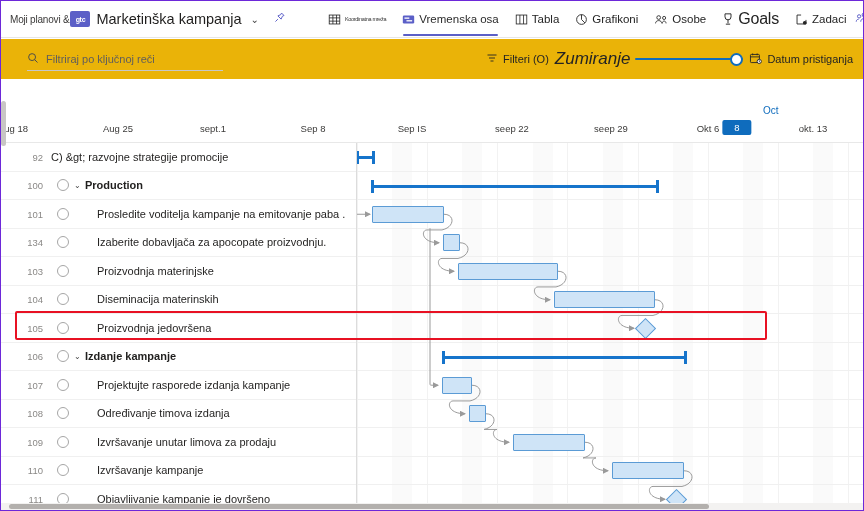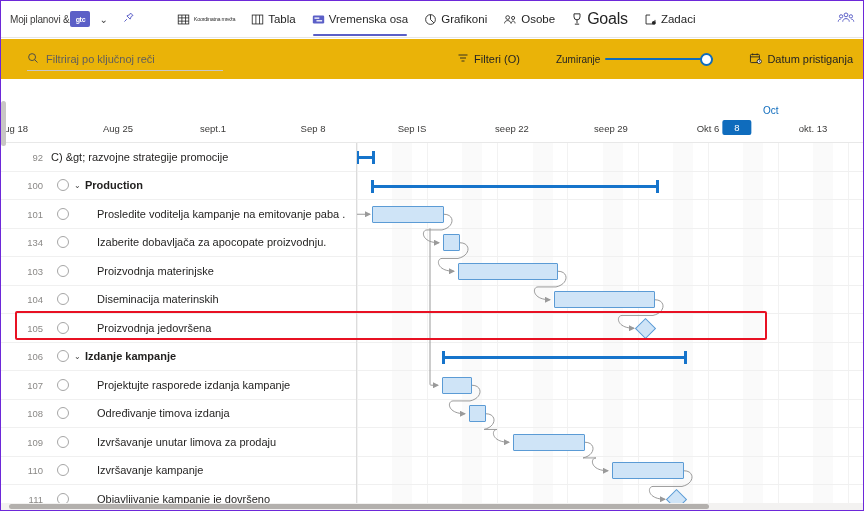--- a/index.html
+++ b/index.html
@@ -79,28 +79,28 @@
   }
   .searchbox .mag { color: #4a4a4a; font-size: 11px; }
   .searchbox input {
     border: none; outline: none; background: transparent;
     font-family: inherit; font-size: 11px; color: #605e5c; width: 100%;
     padding: 0;
   }
   .searchbox input::placeholder { color: #605e5c; }
   .fb-right {
     margin-left: auto; display: flex; align-items: center;
-    gap: 36px; padding-right: 12px;
+    gap: 6px; padding-right: 12px;
   }
   .fb-item {
     display: flex; align-items: center; gap: 5px;
     font-size: 11px; color: #242424; cursor: pointer; white-space: nowrap;
   }
   .zoomwrap { display: flex; align-items: center; gap: 5px; }
-  .zoom-label { font-size: 10px; color: #242424; }
+  .zoom-label { font-size: 17px; color: #242424; font-style: italic; }
   .slider {
     position: relative; width: 108px; height: 14px; display: flex; align-items: center;
     cursor: pointer;
   }
   .slider .track {
     position: absolute; left: 0; right: 0; height: 2px; background: #0f6cbd; border-radius: 1px;
   }
   .slider .knob {
     position: absolute; right: 0; width: 13px; height: 13px;
     border: 2px solid #0f6cbd; border-radius: 50%; background: #fff;
@@ -221,56 +221,57 @@
 </head>
 <body>
 
 <div id="app">
 
   <div class="topbar">
     <span class="bc-prefix">Moji planovi &amp;</span>
     <span class="plan-badge">
       <span>gtc</span>
     </span>
+    <span class="plan-title">Marketinška kampanja</span>
     <span class="chev">⌄</span>
     <span class="pin-ico">
       <svg width="13" height="13" viewBox="0 0 16 16" fill="none" stroke="#5b5fc7" stroke-width="1.2">
         <path d="M10.5 2.5l3 3-2 1-1.5 3.5-4-4L9.5 4.5z"></path>
           <path d="M6 10L3 13"></path>
       </svg>
     </span>
 
     <div class="tabs">
       <div class="tab">
         <span class="ico">
           <svg width="13" height="13" viewBox="0 0 16 16" fill="none" stroke="#242424" stroke-width="1">
             <rect x="1.5" y="2.5" width="13" height="11"></rect>
               <path d="M1.5 6h13M1.5 10h13M6 2.5v11M10.5 2.5v11"></path>
           </svg>
         </span>
         <span class="lbl-small">Koordinatna mreža</span>
       </div>
-      <div class="tab">
-        <span class="ico">
-          <svg width="13" height="13" viewBox="0 0 16 16" fill="none" stroke="#242424" stroke-width="1">
-            <rect x="1.5" y="2.5" width="13" height="11"></rect>
-              <path d="M6 2.5v11M10.5 2.5v11"></path>
-          </svg>
-        </span>
-        <span>Tabla</span>
-      </div>
       <div class="tab sel">
         <span class="ico">
           <svg width="13" height="13" viewBox="0 0 16 16">
             <rect x="1" y="3" width="14" height="10" rx="1.5" fill="#5b5fc7"></rect>
             <rect x="3" y="5.5" width="6" height="1.6" fill="#fff"></rect>
             <rect x="5.5" y="8.8" width="7" height="1.6" fill="#fff"></rect>
           </svg>
         </span>
         <span>Vremenska osa</span>
+      </div>
+      <div class="tab">
+        <span class="ico">
+          <svg width="13" height="13" viewBox="0 0 16 16" fill="none" stroke="#242424" stroke-width="1">
+            <rect x="1.5" y="2.5" width="13" height="11"></rect>
+              <path d="M6 2.5v11M10.5 2.5v11"></path>
+          </svg>
+        </span>
+        <span>Tabla</span>
       </div>
       <div class="tab">
         <span class="ico">
           <svg width="13" height="13" viewBox="0 0 16 16" fill="none" stroke="#242424" stroke-width="1.1">
             <circle cx="8" cy="8" r="6"></circle>
               <path d="M8 2v6l4.2 4.2"></path>
           </svg>
         </span>
         <span>Grafikoni</span>
       </div>

